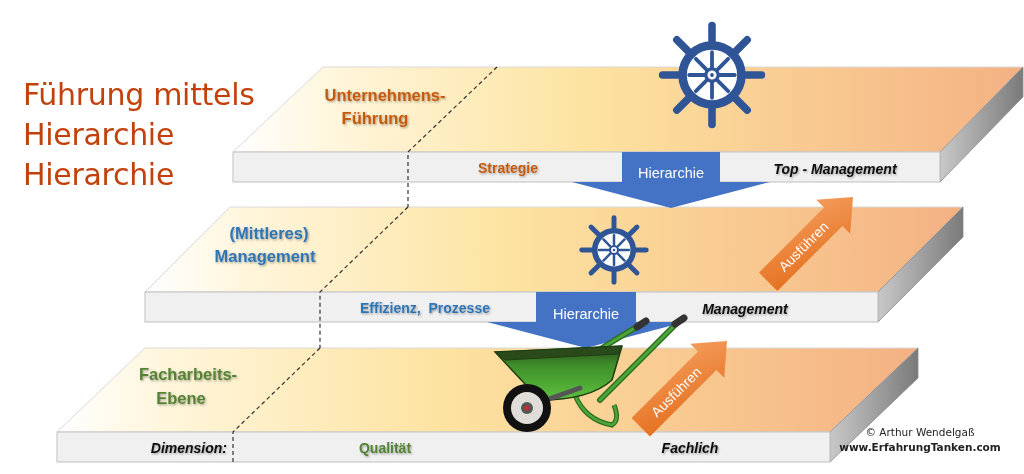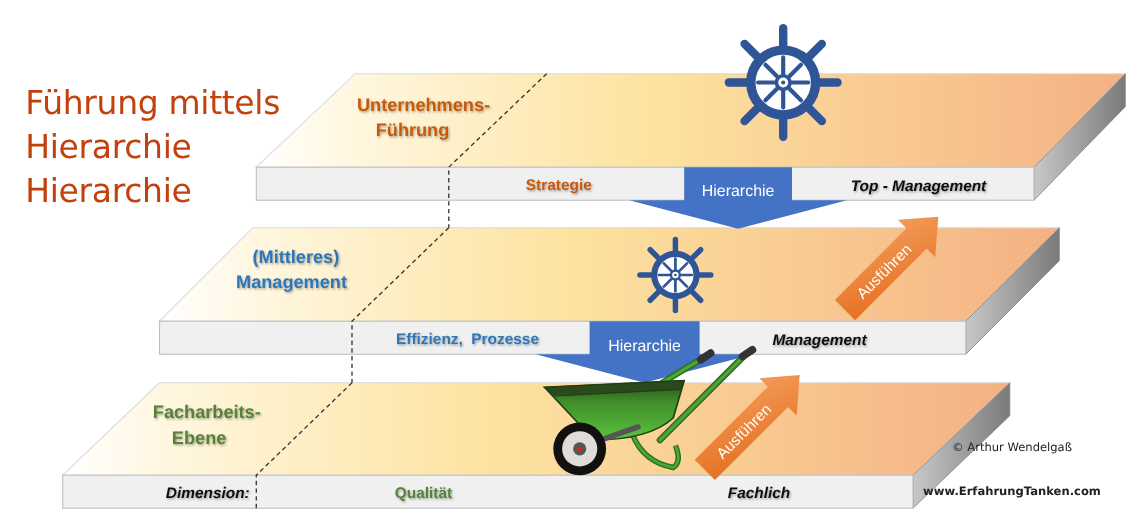--- a/index.html
+++ b/index.html
@@ -149,14 +149,14 @@
     <circle cx="527" cy="408" r="16" fill="#e0dcd8"></circle>
     <circle cx="527" cy="408" r="6" fill="#555"></circle>
     <circle cx="527" cy="408" r="2.2" fill="#e02020"></circle>
   </g>
 </svg>
 
 <div class="title-line" style="top:75px;">Führung mittels</div>
 <div class="title-line" style="top:115px;">Hierarchie</div>
 <div class="title-line" style="top:155px;">Hierarchie</div>
 
-<div class="credit" style="top:400px;">© Arthur Wendelgaß</div>
+<div class="credit" style="top:425px;">© Arthur Wendelgaß</div>
 <div class="credit" style="top:440px;font-weight:bold;">www.ErfahrungTanken.com</div>
 
 </body></html>

